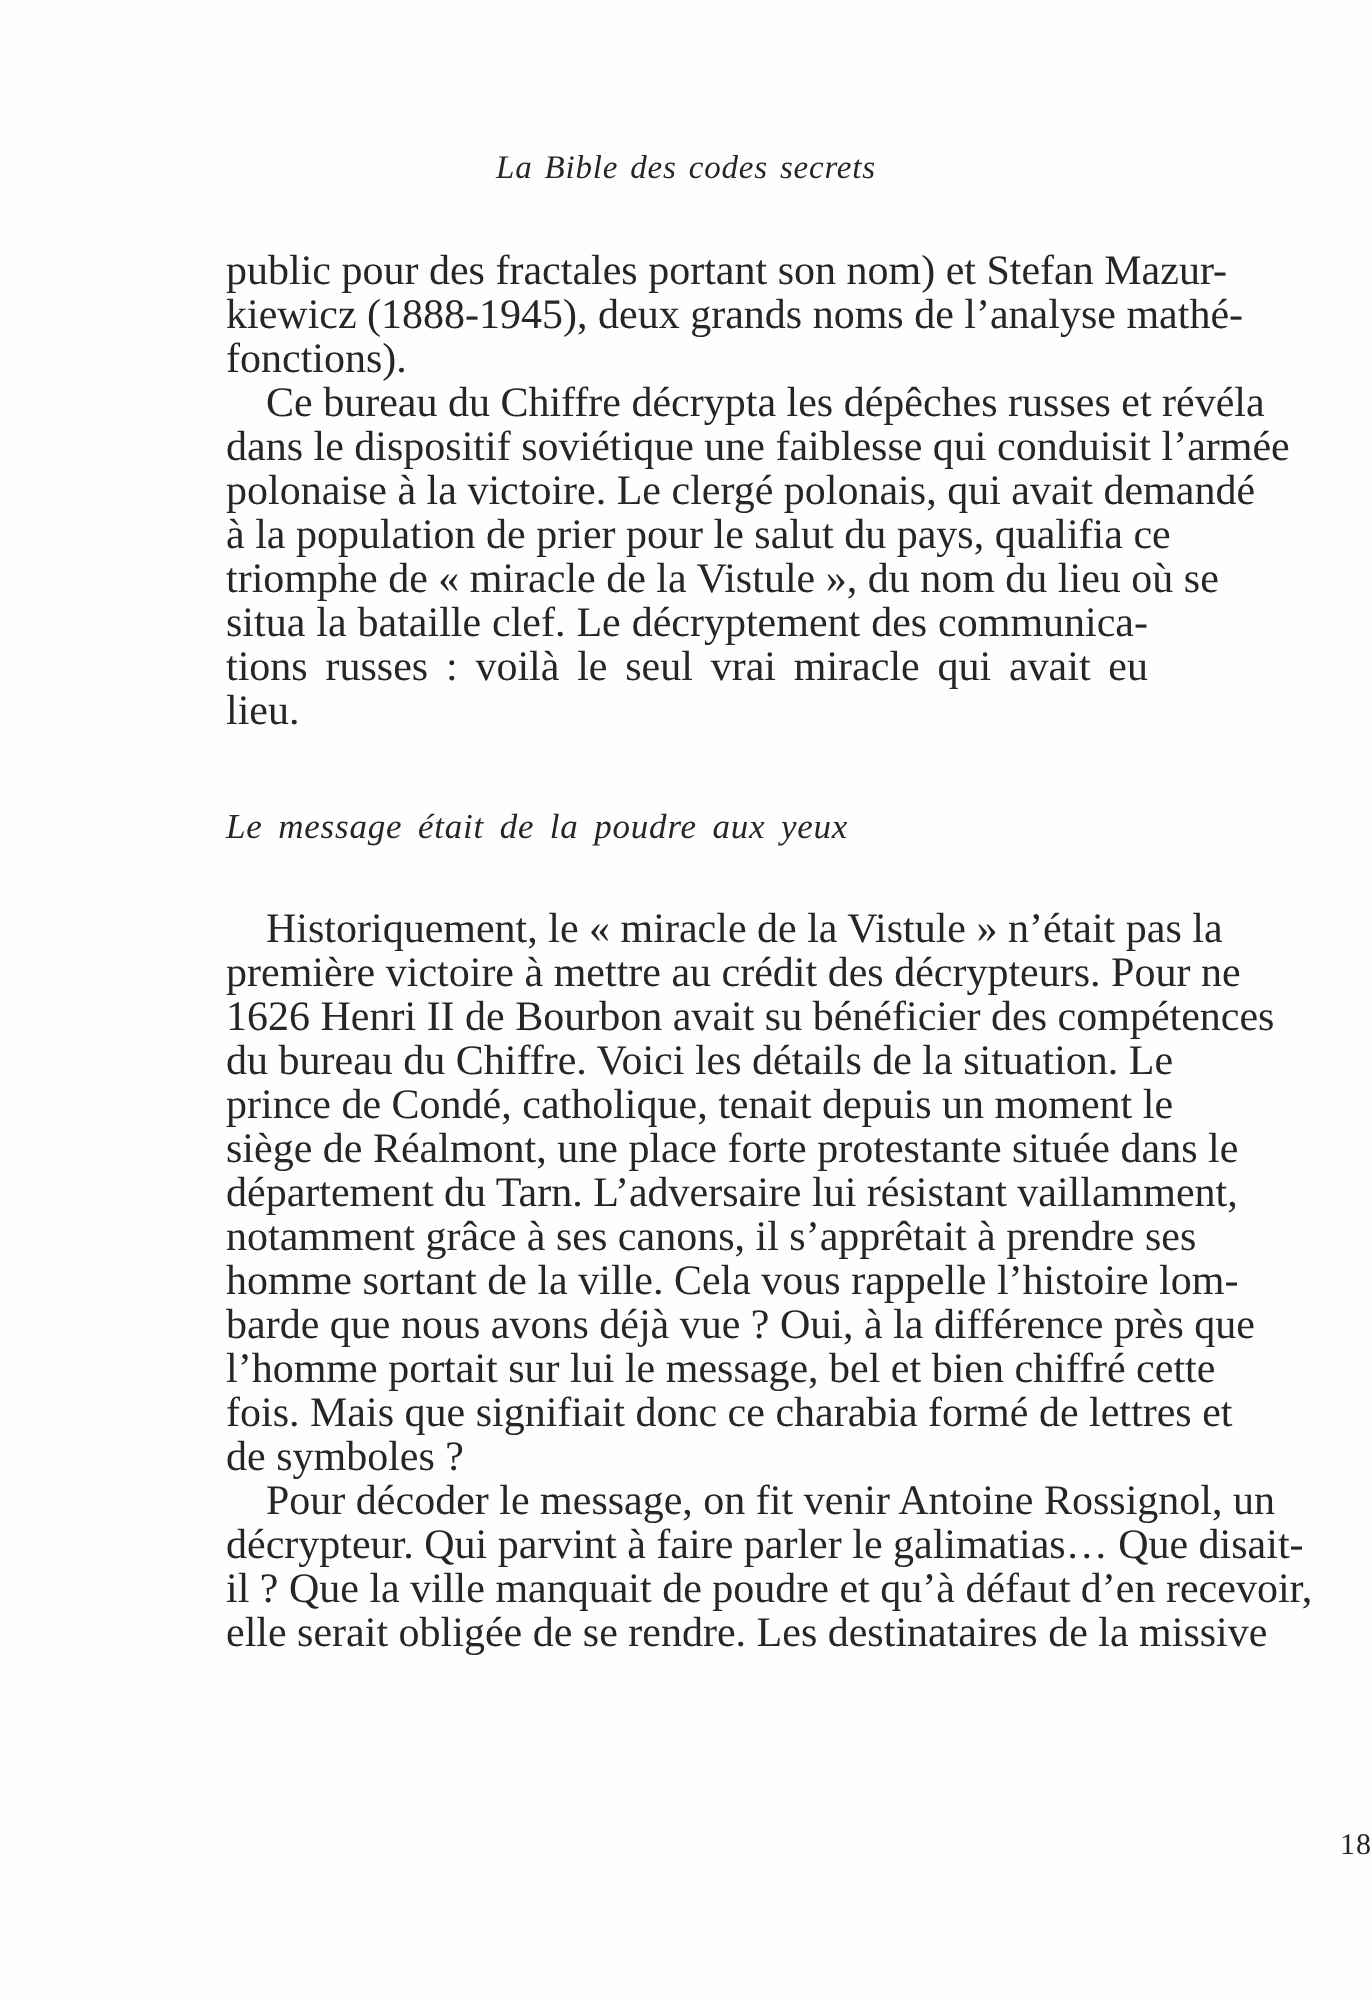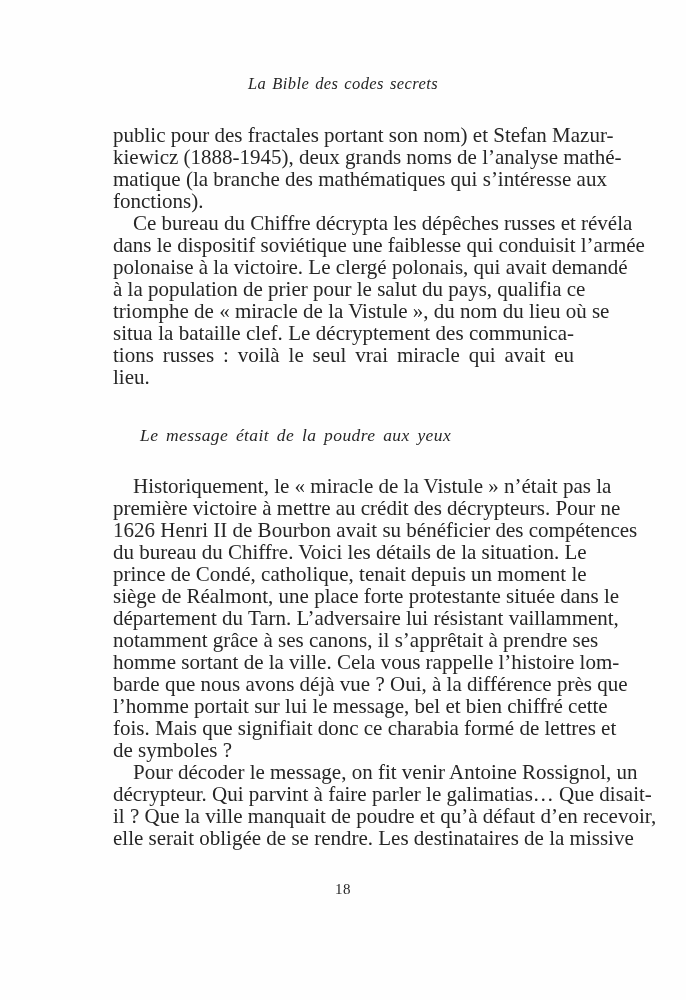--- a/index.html
+++ b/index.html
@@ -48,43 +48,41 @@
   .line.indent { text-indent: 20px; }
 
   .section-heading {
     font-style: italic;
     font-size: 17.5px;
     line-height: 22px;
     margin-top: 36px;
     margin-bottom: 29px;
     letter-spacing: 0.4px;
     word-spacing: 3px;
-    margin-left: 27px;
   }
 
   .page-number {
     position: absolute;
-    top: 881px;
+    top: 915px;
     left: 0;
     right: 0;
-    text-align: center;
+    text-align: right;
     font-size: 15px;
     letter-spacing: 0.5px;
   }
 </style>
 </head>
 <body>
 
 <div class="page">
   <div class="running-head">La Bible des codes secrets</div>
 
   <div class="text-column" id="text-column">
       <div class="line">public pour des fractales portant son nom) et Stefan Mazur-</div>
       <div class="line">kiewicz (1888-1945), deux grands noms de l’analyse mathé-</div>
-      <div class="line">matique (la branche des mathématiques qui s’intéresse aux</div>
       <div class="line end">fonctions).</div>
       <div class="line indent">Ce bureau du Chiffre décrypta les dépêches russes et révéla</div>
       <div class="line">dans le dispositif soviétique une faiblesse qui conduisit l’armée</div>
       <div class="line">polonaise à la victoire. Le clergé polonais, qui avait demandé</div>
       <div class="line">à la population de prier pour le salut du pays, qualifia ce</div>
       <div class="line">triomphe de « miracle de la Vistule », du nom du lieu où se</div>
       <div class="line">situa la bataille clef. Le décryptement des communica-</div>
       <div class="line end">tions russes : voilà le seul vrai miracle qui avait eu lieu.</div>
       <div class="section-heading">Le message était de la poudre aux yeux</div>
       <div class="line indent">Historiquement, le « miracle de la Vistule » n’était pas la</div>

